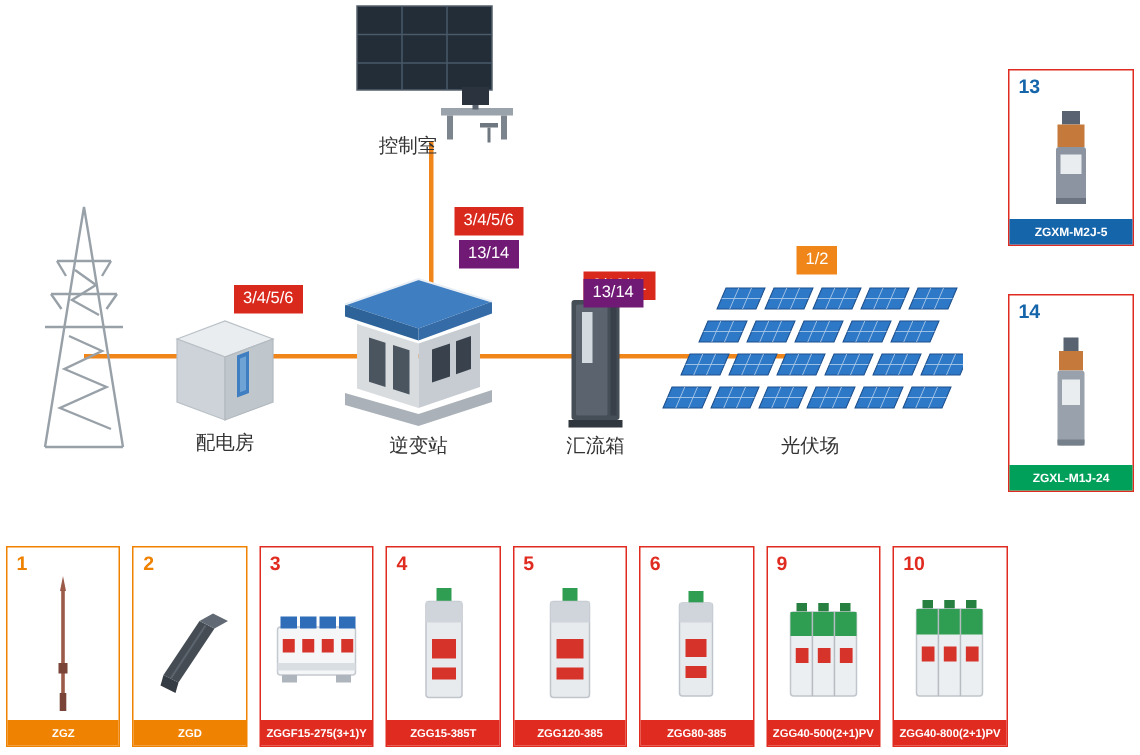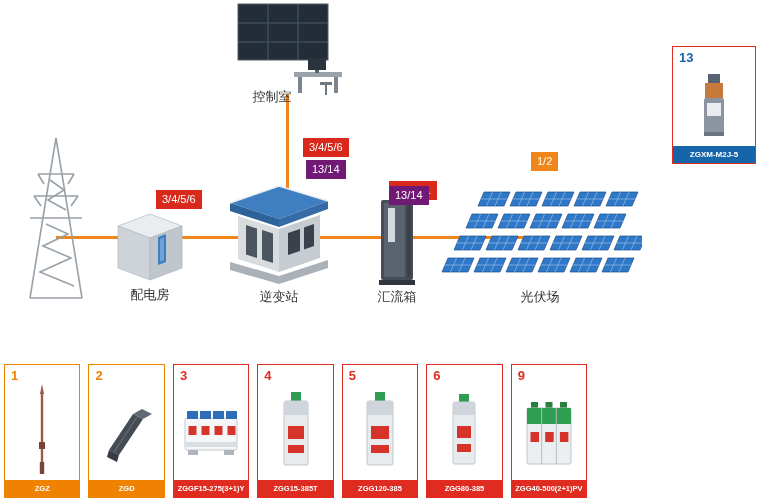--- a/index.html
+++ b/index.html
@@ -147,36 +147,49 @@
         <use href="#pv" x="164" y="72"></use>
     </svg>
   </div>
   <div class="node-label" style="left:438px;top:288px;width:204px">光伏场</div>
 
   <div class="badge red" style="left:156px;top:190px">3/4/5/6</div>
   <div class="badge red" style="left:303px;top:138px">3/4/5/6</div>
   <div class="badge blue" style="left:306px;top:160px">13/14</div>
   <div class="badge red" style="left:389px;top:181px">9/10/11</div>
   <div class="badge blue" style="left:389px;top:186px">13/14</div>
-  <div class="badge orange" style="left:531px;top:152px">1/2</div>
+  <div class="badge orange" style="left:531px;top:164px">1/2</div>
 
   <div class="side-card c13">
     <div class="card-num">13</div>
     <div class="card-img">
       <svg width="64" height="74" viewBox="0 0 64 74">
         <rect x="26" y="4" width="12" height="9" fill="#596270"></rect>
         <rect x="23" y="13" width="18" height="15" fill="#c5793b"></rect>
         <rect x="22" y="28" width="20" height="38" rx="2" fill="#8b94a0"></rect>
         <rect x="25" y="33" width="14" height="13" fill="#e9edf0"></rect>
         <rect x="22" y="62" width="20" height="4" fill="#6b7480"></rect>
       </svg>
     </div>
     <div class="card-footer">ZGXM-M2J-5</div>
   </div>
 
+  <div class="side-card c14">
+    <div class="card-num">14</div>
+    <div class="card-img">
+      <svg width="64" height="86" viewBox="0 0 64 86">
+        <rect x="27" y="3" width="10" height="9" fill="#596270"></rect>
+        <rect x="24" y="12" width="16" height="13" fill="#c5793b"></rect>
+        <rect x="23" y="25" width="18" height="50" rx="2" fill="#99a1ac"></rect>
+        <rect x="26" y="31" width="12" height="17" fill="#e9edf0"></rect>
+        <rect x="23" y="71" width="18" height="4" fill="#76808b"></rect>
+      </svg>
+    </div>
+    <div class="card-footer">ZGXL-M1J-24</div>
+  </div>
 
   <div class="cards-row">
 
     <div class="pcard orange">
       <div class="card-num">1</div>
       <div class="card-img">
         <svg width="60" height="94" viewBox="0 0 60 94">
           <polygon points="30,0 28,10 32,10" fill="#9c5a48"></polygon>
           <line x1="30" y1="8" x2="30" y2="90" stroke="#9c5a48" stroke-width="2.4"></line>
           <rect x="27" y="58" width="6" height="7" fill="#7a4538"></rect>
@@ -274,16 +287,34 @@
           <line x1="24.6" y1="24" x2="24.6" y2="80" stroke="#b6bcc2"></line>
           <line x1="39.3" y1="24" x2="39.3" y2="80" stroke="#b6bcc2"></line>
           <rect x="13.5" y="48" width="8.5" height="10" fill="#d6342a"></rect>
           <rect x="28.2" y="48" width="8.5" height="10" fill="#d6342a"></rect>
           <rect x="42.9" y="48" width="8.5" height="10" fill="#d6342a"></rect>
         </svg>
       </div>
       <div class="card-footer">ZGG40-500(2+1)PV</div>
     </div>
 
+    <div class="pcard">
+      <div class="card-num">10</div>
+      <div class="card-img">
+        <svg width="64" height="94" viewBox="0 0 64 94">
+          <rect x="14" y="16" width="7" height="7" fill="#27803f"></rect>
+            <rect x="28.5" y="16" width="7" height="7" fill="#27803f"></rect>
+            <rect x="43" y="16" width="7" height="7" fill="#27803f"></rect>
+          <rect x="10" y="22" width="44" height="58" rx="2" fill="#eceff1" stroke="#c0c6cc"></rect>
+          <rect x="10" y="22" width="44" height="17" fill="#2f9e52"></rect>
+          <line x1="24.6" y1="22" x2="24.6" y2="80" stroke="#b6bcc2"></line>
+          <line x1="39.3" y1="22" x2="39.3" y2="80" stroke="#b6bcc2"></line>
+          <rect x="13.5" y="47" width="8.5" height="10" fill="#d6342a"></rect>
+          <rect x="28.2" y="47" width="8.5" height="10" fill="#d6342a"></rect>
+          <rect x="42.9" y="47" width="8.5" height="10" fill="#d6342a"></rect>
+        </svg>
+      </div>
+      <div class="card-footer">ZGG40-800(2+1)PV</div>
+    </div>
 
 
   </div>
 </div>
 
 </body></html>

